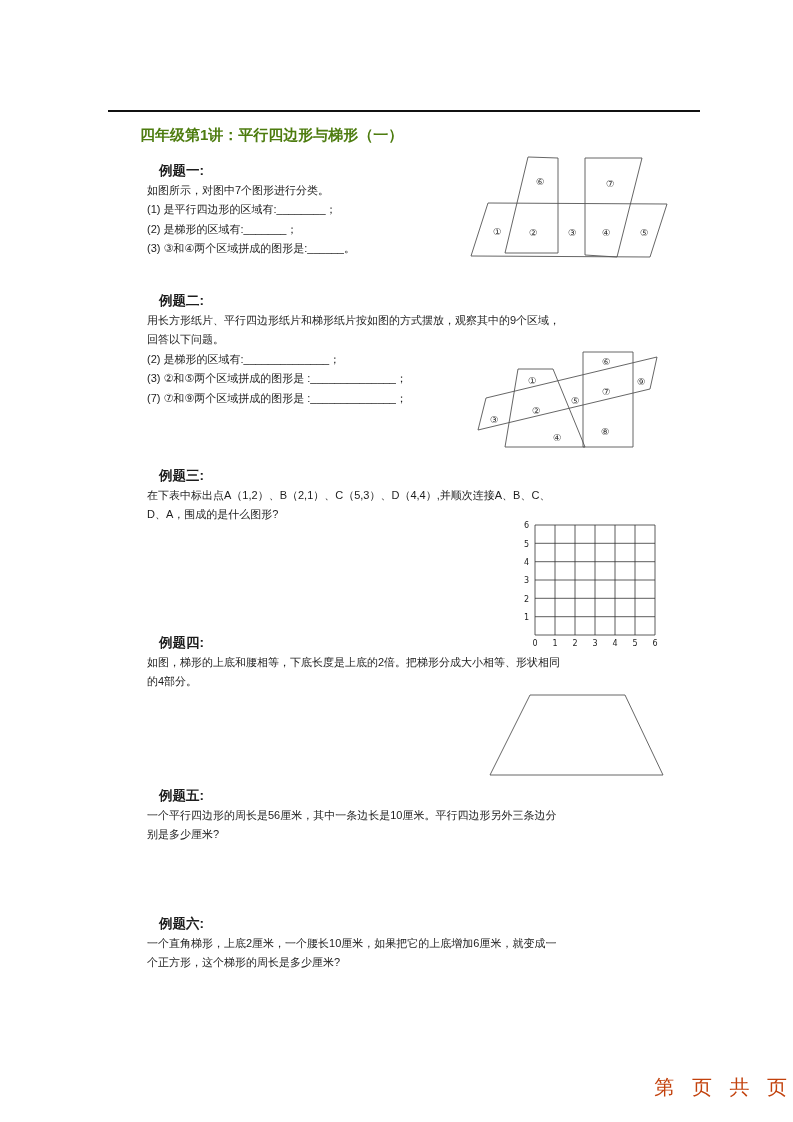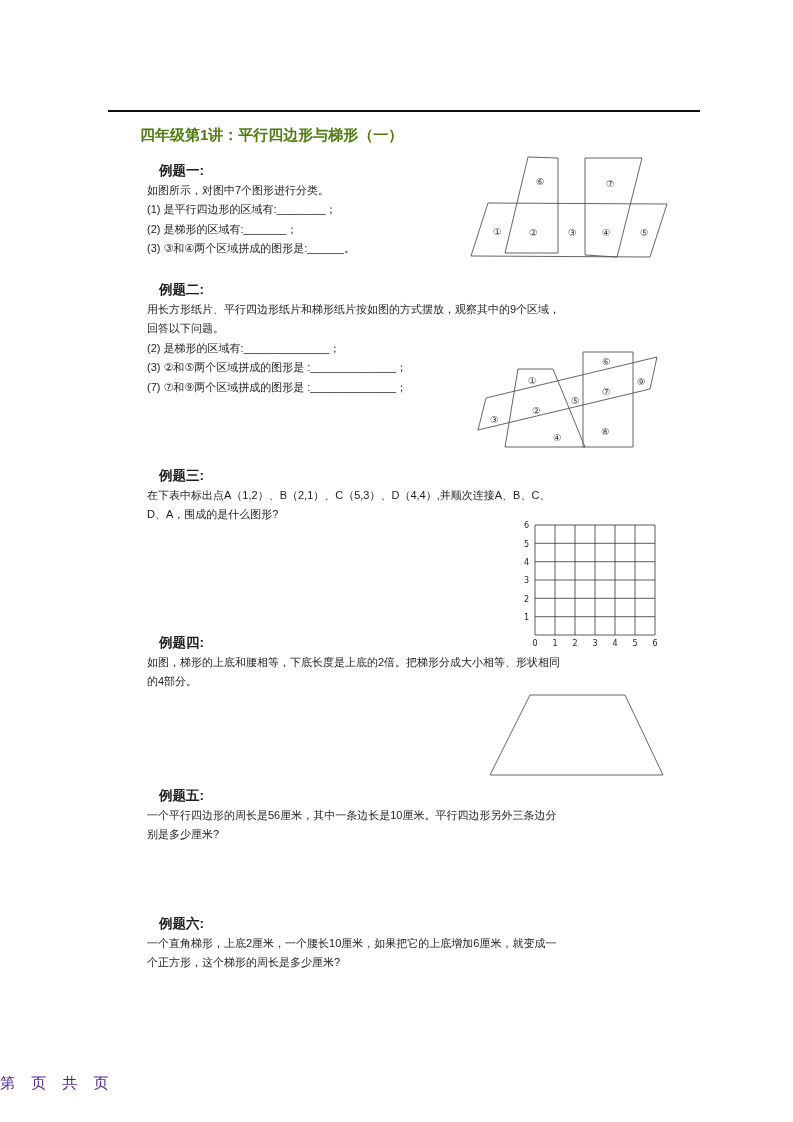--- a/index.html
+++ b/index.html
@@ -21,22 +21,22 @@
   .section{position:absolute;left:147px;width:530px;}
   .sec-heading{font-size:13.5px;font-weight:bold;line-height:19.5px;white-space:nowrap;margin-left:12px;}
   .sec-line{font-size:11px;line-height:19.5px;white-space:nowrap;}
   .fig{position:absolute;}
   .fig svg{display:block;}
   .shape{fill:none;stroke:#555;stroke-width:0.9;}
   .gridline{stroke:#333;stroke-width:0.8;}
   .circnum{font-family:"DejaVu Sans",sans-serif;font-size:9.5px;fill:#333;}
   .tick{font-family:"DejaVu Sans",sans-serif;font-size:8px;fill:#222;}
   .footer{
-    position:absolute;top:1074px;left:0;width:100%;text-align:left;
-    font-size:15px;color:#4c1d95;letter-spacing:6px;
+    position:absolute;top:1074px;left:0;width:100%;text-align:right;
+    font-size:20px;color:#c2410c;letter-spacing:6px;
   }
 </style>
 </head>
 <body>
 
 <div id="page">
 
   <div class="title-rule"></div>
   <div class="doc-subtitle">四年级第1讲：平行四边形与梯形（一）</div>
 
@@ -56,21 +56,21 @@
       <text class="circnum" x="33" y="88">①</text>
       <text class="circnum" x="69" y="89">②</text>
       <text class="circnum" x="108" y="89">③</text>
       <text class="circnum" x="142" y="89">④</text>
       <text class="circnum" x="180" y="89">⑤</text>
       <text class="circnum" x="76" y="38">⑥</text>
       <text class="circnum" x="146" y="40">⑦</text>
     </svg>
   </div>
 
-  <div class="section" style="top:280px">
+  <div class="section" style="top:291px">
     <div class="sec-heading">例题二:</div>
     <div class="sec-line">用长方形纸片、平行四边形纸片和梯形纸片按如图的方式摆放，观察其中的9个区域，</div>
     <div class="sec-line">回答以下问题。</div>
     <div class="sec-line">(2) 是梯形的区域有:______________；</div>
     <div class="sec-line">(3) ②和⑤两个区域拼成的图形是 :______________；</div>
     <div class="sec-line">(7) ⑦和⑨两个区域拼成的图形是 :______________；</div>
   </div>
 
   <div class="fig" style="left:470px;top:337px">
     <svg width="212" height="122" viewBox="0 0 212 122">

